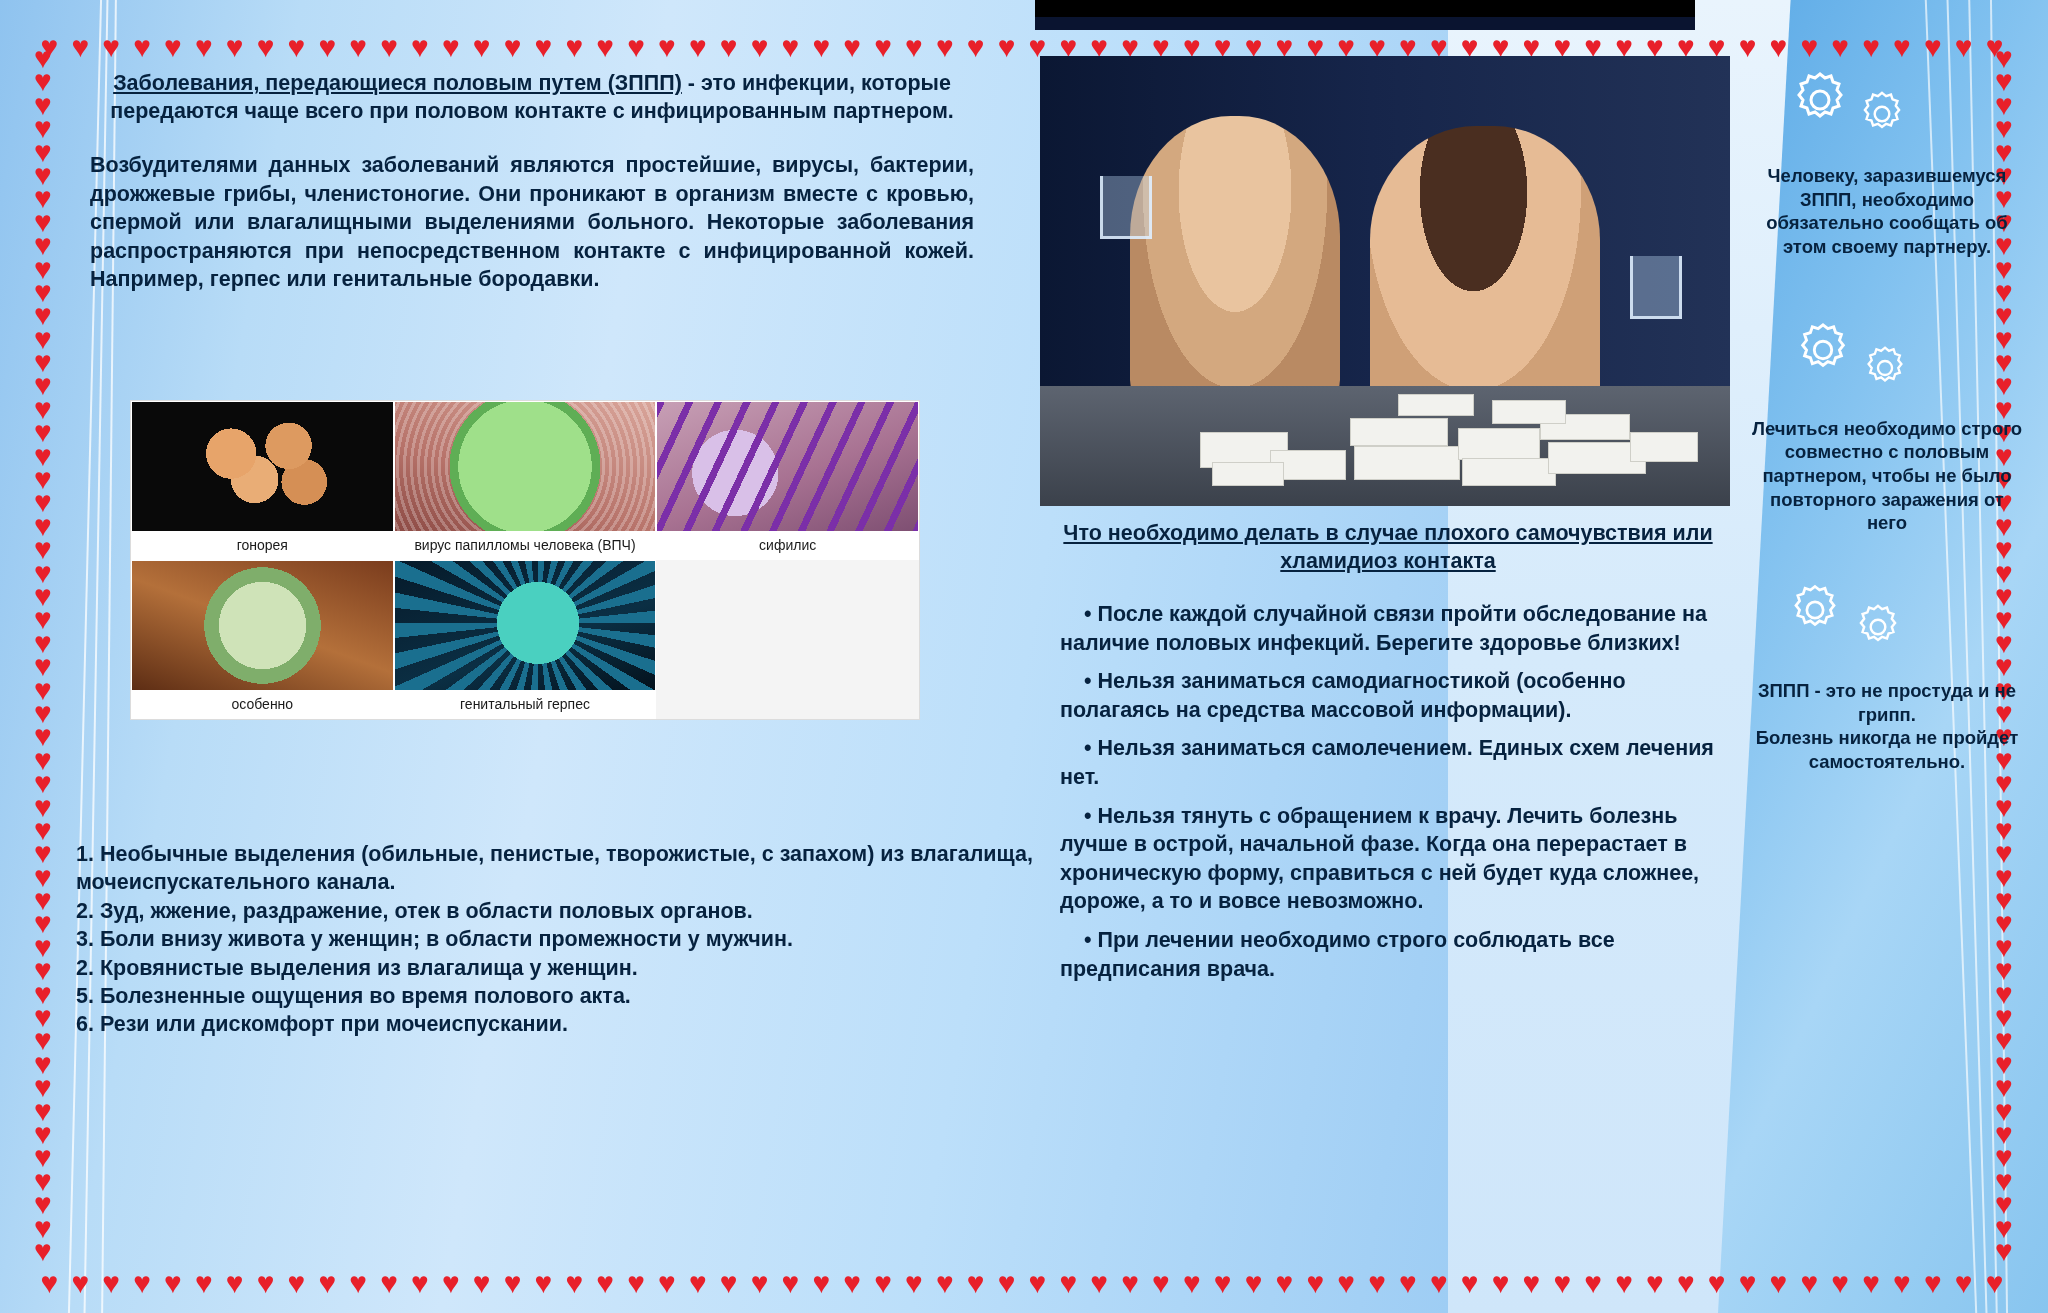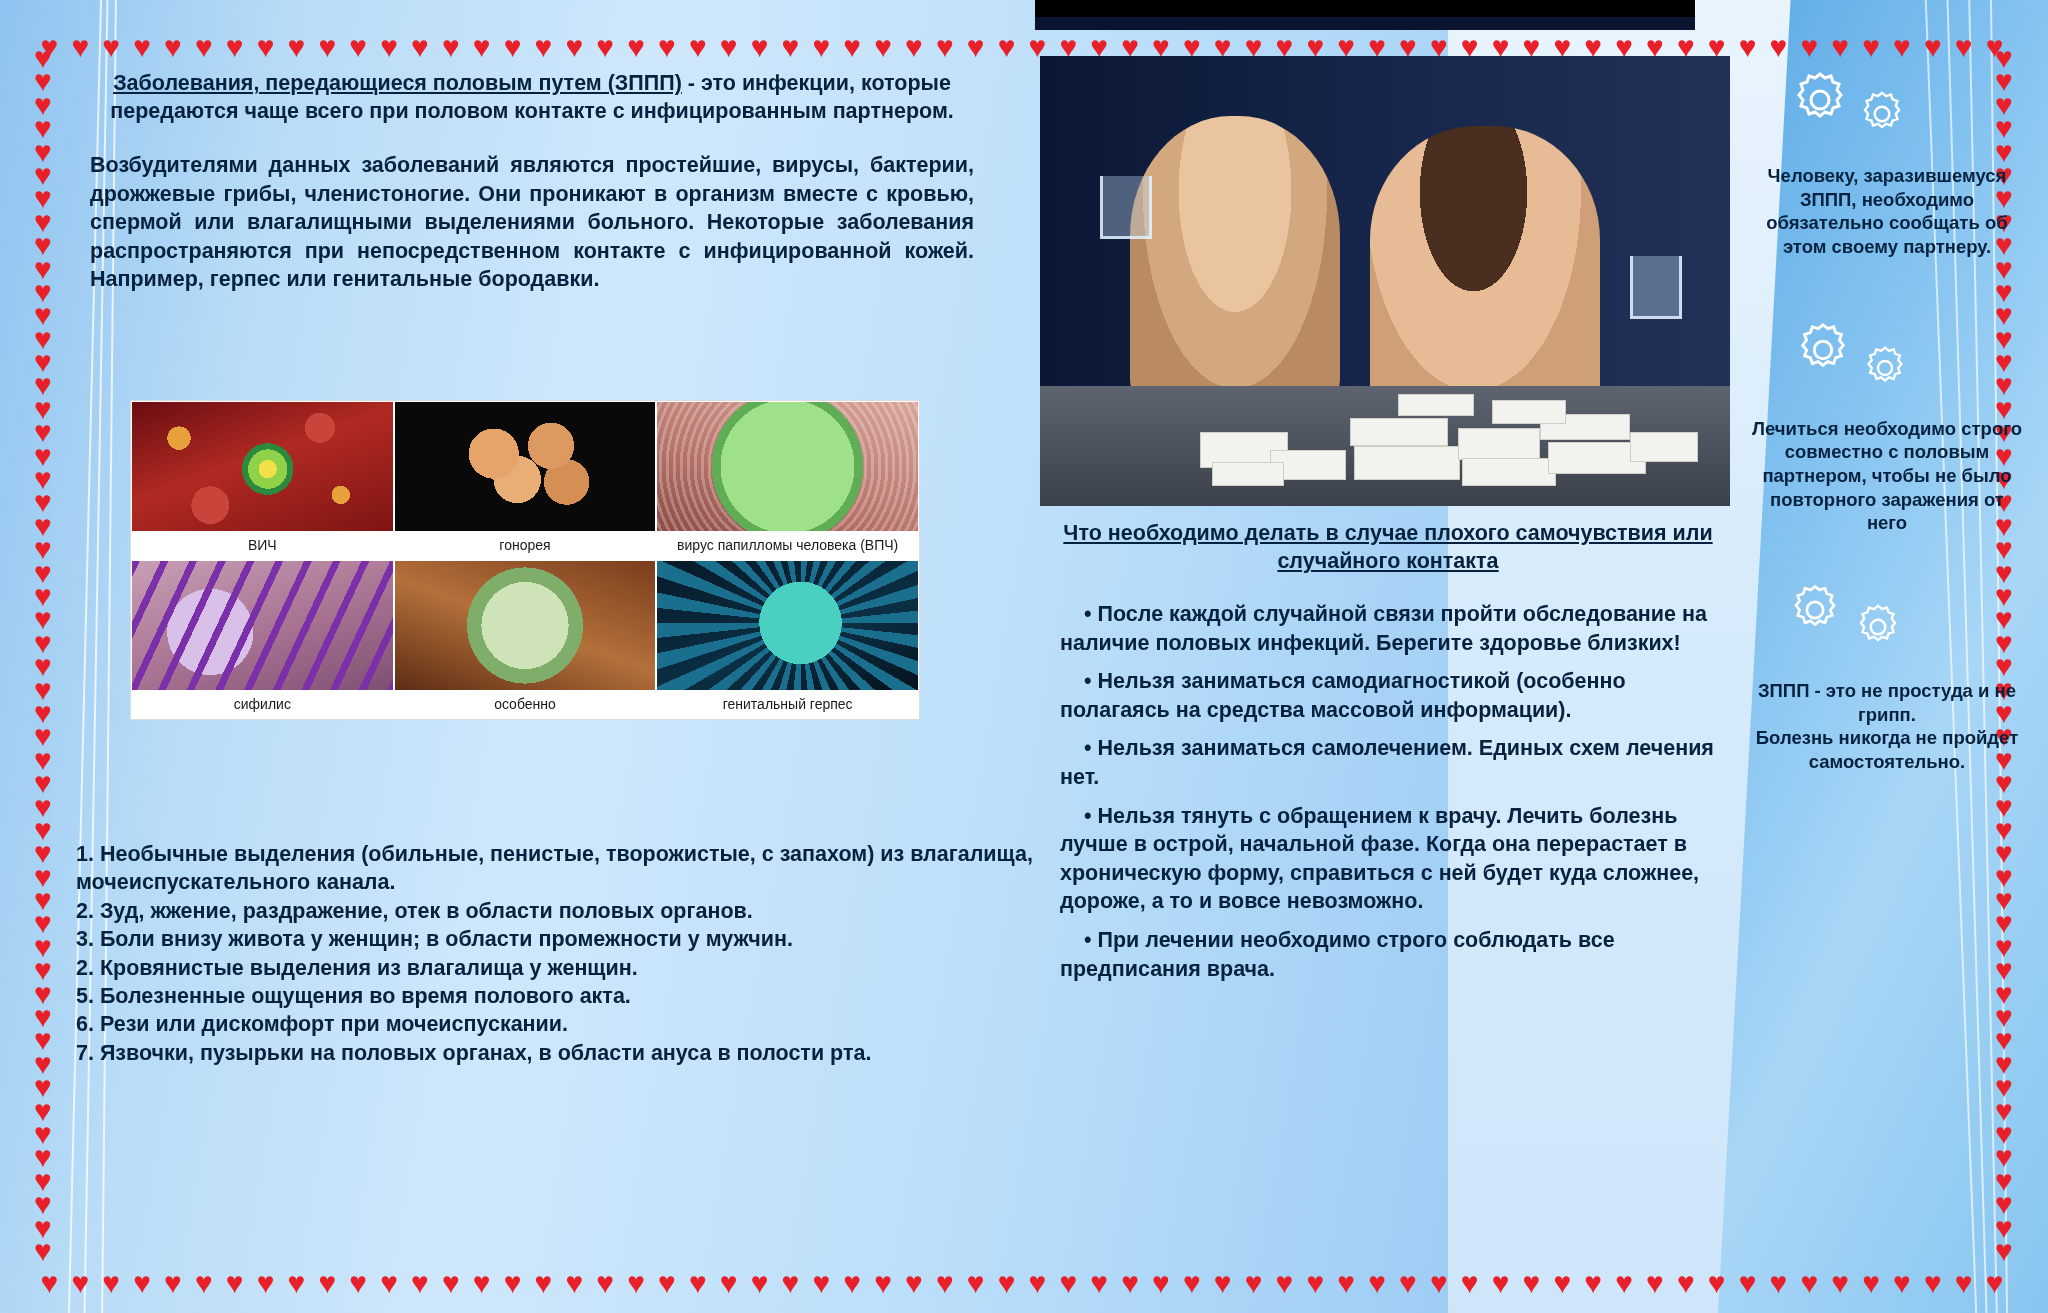--- a/index.html
+++ b/index.html
@@ -426,24 +426,20 @@
   <div class="intro-box">
     <p class="intro-p1">
       <span class="intro-title">Заболевания, передающиеся половым путем (ЗППП)</span><span> - это инфекции, которые передаются чаще всего при половом контакте с инфицированным партнером.</span>
     </p>
     <p class="intro-p2">Возбудителями данных заболеваний являются простейшие, вирусы, бактерии, дрожжевые грибы, членистоногие.  Они проникают в организм вместе с кровью, спермой или влагалищными выделениями больного. Некоторые заболевания распространяются при непосредственном контакте с инфицированной кожей. Например, герпес или генитальные бородавки.</p>
   </div>
 </div>
 
 <div class="collage">
   <div class="cell">
-    <div class="img hiv"></div>
-    <div class="cap">ВИЧ</div>
-  </div>
-  <div class="cell">
     <div class="img gon"></div>
     <div class="cap">гонорея</div>
   </div>
   <div class="cell">
     <div class="img hpv"></div>
     <div class="cap">вирус папилломы человека (ВПЧ)</div>
   </div>
   <div class="cell">
     <div class="img syph"></div>
     <div class="cap">сифилис</div>
@@ -459,21 +455,20 @@
 </div>
 
 <div class="signs">
   <ul class="signs-list" id="signs-list">
       <li>1.  Необычные выделения (обильные, пенистые, творожистые, с запахом) из влагалища, мочеиспускательного канала.</li>
       <li>2.  Зуд,  жжение, раздражение, отек в области половых органов.</li>
       <li>3.  Боли внизу живота у женщин; в области промежности у мужчин.</li>
       <li>2.  Кровянистые выделения из влагалища у женщин.</li>
       <li>5.  Болезненные ощущения во время полового акта.</li>
       <li>6.  Рези или дискомфорт при мочеиспускании.</li>
-      <li>7. Язвочки, пузырьки на половых органах, в области ануса в полости рта.</li>
     </ul>
 </div>
 
 <div class="photo">
   <div class="ph-wall"></div>
   <div class="ph-man"></div>
   <div class="ph-woman"></div>
   <div class="ph-table"></div>
   <div class="ph-glass g1"></div>
   <div class="ph-glass g2"></div>
@@ -486,21 +481,21 @@
       <i style="left: 262px; top: 70px; width: 92px; height: 26px;"></i>
       <i style="left: 340px; top: 26px; width: 88px; height: 24px;"></i>
       <i style="left: 348px; top: 54px; width: 96px; height: 30px;"></i>
       <i style="left: 430px; top: 44px; width: 66px; height: 28px;"></i>
       <i style="left: 12px; top: 74px; width: 70px; height: 22px;"></i>
       <i style="left: 198px; top: 6px; width: 74px; height: 20px;"></i>
       <i style="left: 292px; top: 12px; width: 72px; height: 22px;"></i>
     </div>
 </div>
 
-<div class="q-title">Что необходимо делать в  случае плохого самочувствия или случайного контакта</div>
+<div class="q-title">Что необходимо делать в  случае плохого самочувствия или хламидиоз контакта</div>
 <div class="q-list" id="advice-list">
     <div class="item"><span class="b">•  </span>После каждой случайной связи пройти обследование на наличие половых инфекций. Берегите здоровье близких!</div>
     <div class="item"><span class="b">•  </span>Нельзя  заниматься самодиагностикой (особенно полагаясь на средства массовой информации).</div>
     <div class="item"><span class="b">•  </span>Нельзя  заниматься самолечением. Единых схем лечения нет.</div>
     <div class="item"><span class="b">•  </span>Нельзя  тянуть с обращением к врачу. Лечить болезнь лучше в острой, начальной фазе. Когда она перерастает в хроническую форму, справиться с ней будет куда сложнее, дороже, а то и вовсе невозможно.</div>
     <div class="item"><span class="b">•  </span>При лечении необходимо строго соблюдать все предписания врача.</div>
   </div>
 
 <div class="right-col">
   <div class="gears">

